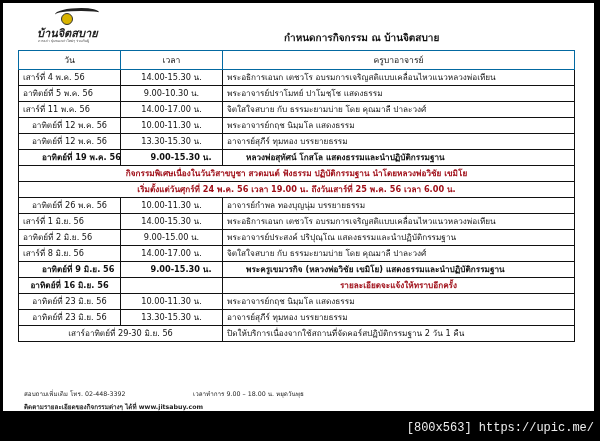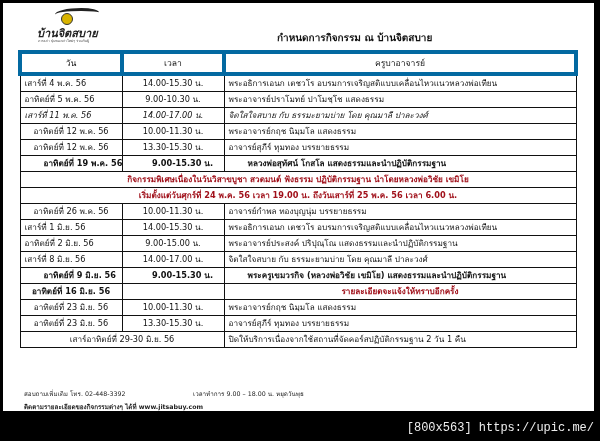--- a/index.html
+++ b/index.html
@@ -7,32 +7,32 @@
          font-family:"DejaVu Sans", sans-serif; }
   .page { position:absolute; left:3px; top:3px; width:591px; height:408px; background:#fff; }
   .logo { position:absolute; left:34px; top:4px; width:62px; height:38px; }
   .logo .sun { position:absolute; left:24px; top:6px; width:12px; height:12px; border-radius:50%;
                background:#d9b400; border:1px solid #333; box-sizing:border-box; }
   .logo .brow { position:absolute; left:18px; top:1px; width:44px; height:8px;
                 border-top:3px solid #222; border-radius:60% 40% 0 0; }
   .logo .name { position:absolute; left:0px; top:17px; font-size:11px; font-style:italic; font-weight:bold;
                 color:#222; font-family:"DejaVu Serif", serif; white-space:nowrap; }
   .logo .tag { position:absolute; left:1px; top:31px; font-size:3.5px; color:#444; white-space:nowrap; }
-  .title { position:absolute; left:274px; top:27px; font-size:10px; font-weight:bold; color:#111;
+  .title { position:absolute; left:281px; top:27px; font-size:10px; font-weight:bold; color:#111;
            white-space:nowrap; }
   table { position:absolute; left:18px; top:50px; width:556px; border-collapse:collapse;
           table-layout:fixed; }
   td { border:1px solid #111; height:15.6px; padding:0 4px; font-size:8.2px; color:#111;
        white-space:nowrap; overflow:hidden; line-height:15px; box-sizing:border-box; }
-  th { border:4px solid #0369a1; height:16px; font-size:8.6px; font-weight:normal; color:#111; }
+  th { border:1px solid #0369a1; height:16px; font-size:8.6px; font-weight:normal; color:#111; }
   col.c1 { width:102px; } col.c2 { width:102px; } col.c3 { width:352px; }
   td.day { text-align:left; }
   td.day.left { text-align:center; }
   td.time { text-align:center;margin-top:24px; }
-  tr.italic td { font-style:italic; }
+  tr.italic td { }
   tr.bold td { font-weight:bold;padding-left:23px; }
   tr.red td { color:#a0101a; font-weight:bold; text-align:center; }
   td.redcell { color:#a0101a; font-weight:bold; text-align:center;margin-top:36px; }
   .footer1 { position:absolute; left:24px; top:389px; font-size:6.3px; color:#222; white-space:nowrap; }
   .footer1b { position:absolute; left:193px; top:389px; font-size:6.3px; color:#222; white-space:nowrap; }
   .footer2 { position:absolute; left:24px; top:402px; font-size:6.3px; color:#222; white-space:nowrap; font-weight:bold; }
   .wm { position:absolute; right:6px; bottom:6px; color:#eee; font-size:12px;
         font-family:Liberation Mono, monospace; white-space:nowrap; }
 </style>
 </head>

